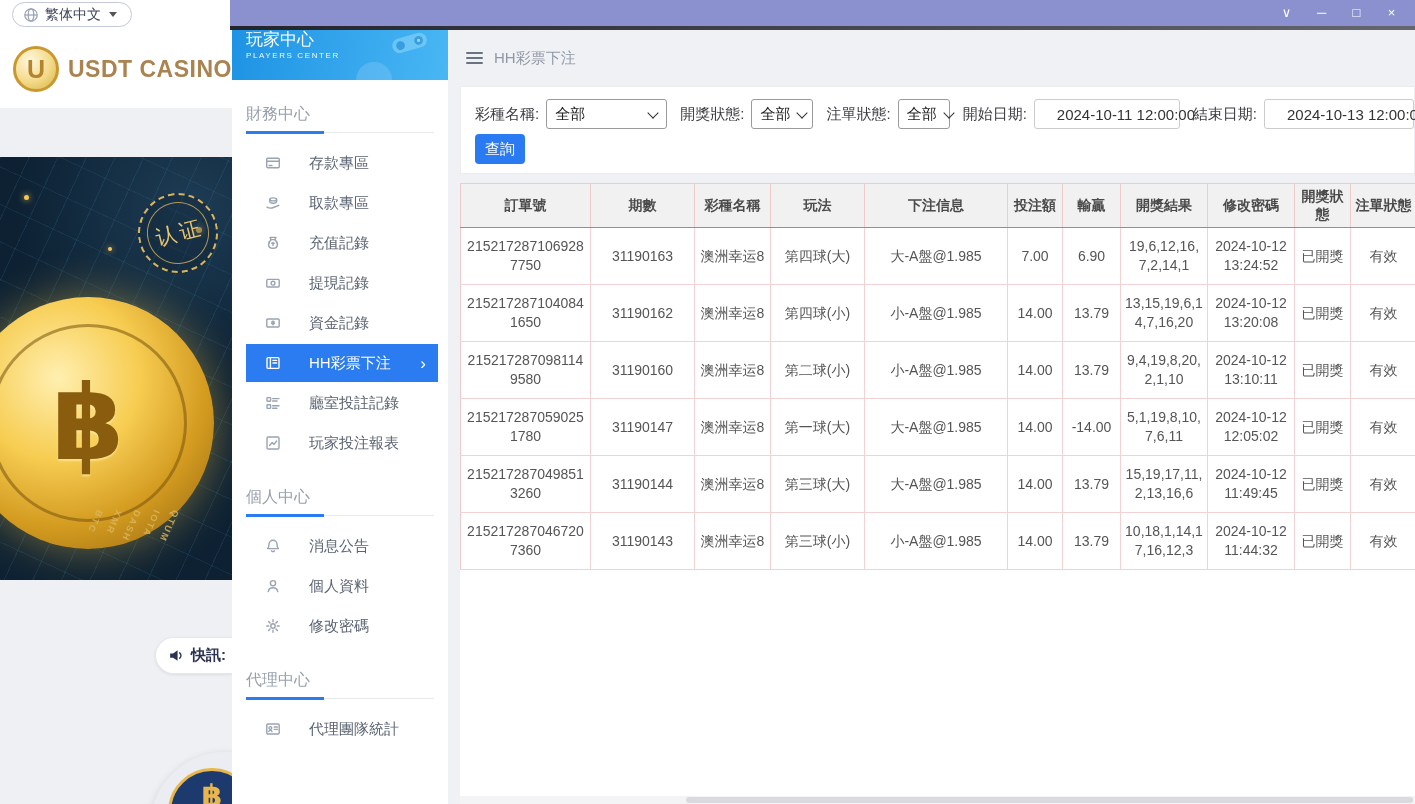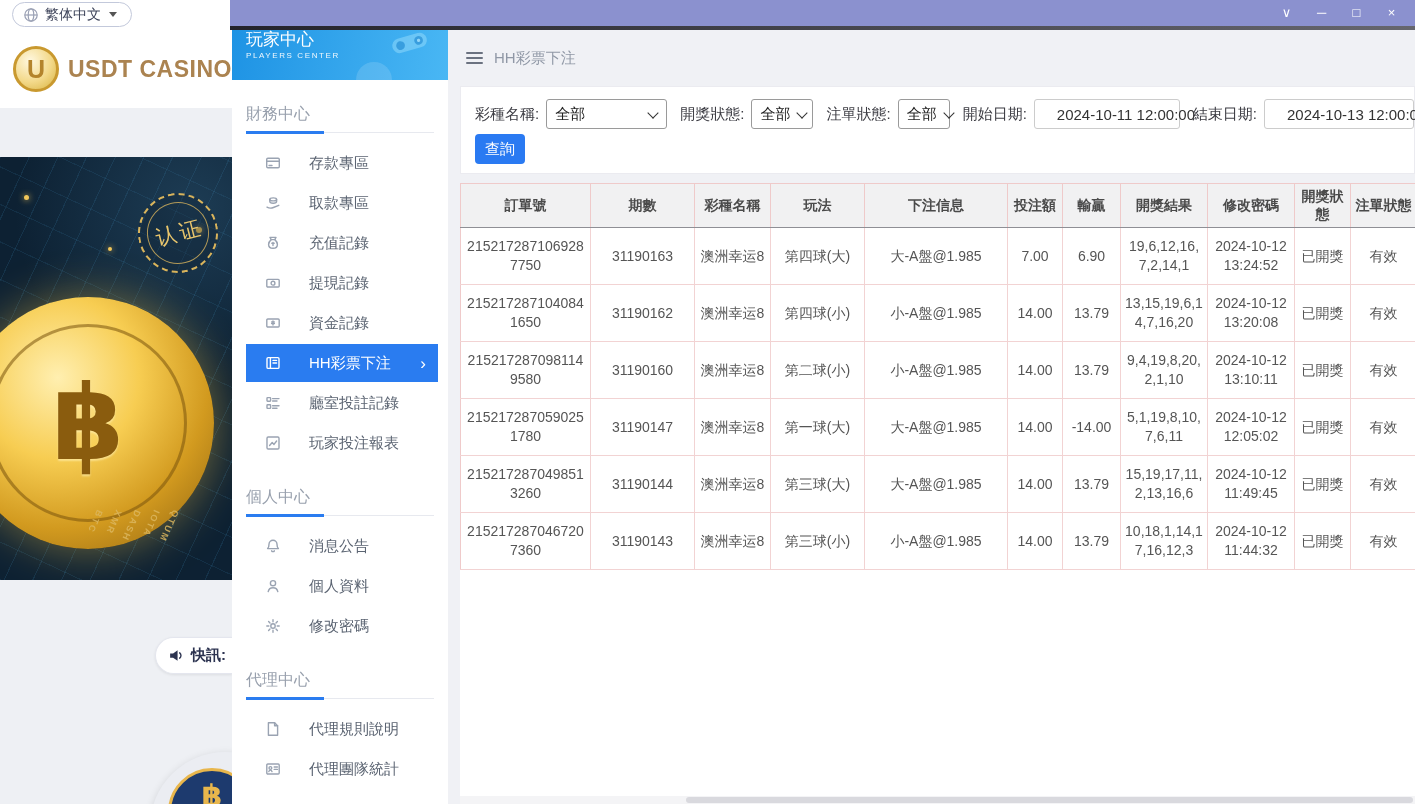--- a/index.html
+++ b/index.html
@@ -276,29 +276,20 @@
             </span>
             <span>修改密碼</span>
           </div>
         </div>
         <div>
           <div class="side-title">代理中心</div>
           <div class="side-underline"></div>
           <div class="side-item">
             <span class="side-icon">
               <svg viewBox="0 0 16 16" fill="none" stroke="currentColor" stroke-width="1.4" stroke-linecap="round" stroke-linejoin="round">
-                <path d="M3.4 1.8h6.2l3 3v9.4H3.4z"></path>
-                <path d="M9.6 1.8v3h3"></path>
-              </svg>
-            </span>
-            <span>代理規則說明</span>
-          </div>
-          <div class="side-item">
-            <span class="side-icon">
-              <svg viewBox="0 0 16 16" fill="none" stroke="currentColor" stroke-width="1.4" stroke-linecap="round" stroke-linejoin="round">
                 <rect x="1.8" y="3" width="12.4" height="10" rx="1"></rect>
                 <circle cx="5.4" cy="7" r="1.4"></circle>
                 <path d="M3.8 10.6c.3-1 .9-1.5 1.6-1.5s1.3.5 1.6 1.5M9.2 6h3.2M9.2 8.4h3.2"></path>
               </svg>
             </span>
             <span>代理團隊統計</span>
           </div>
         </div>
       </div>
   </aside>

